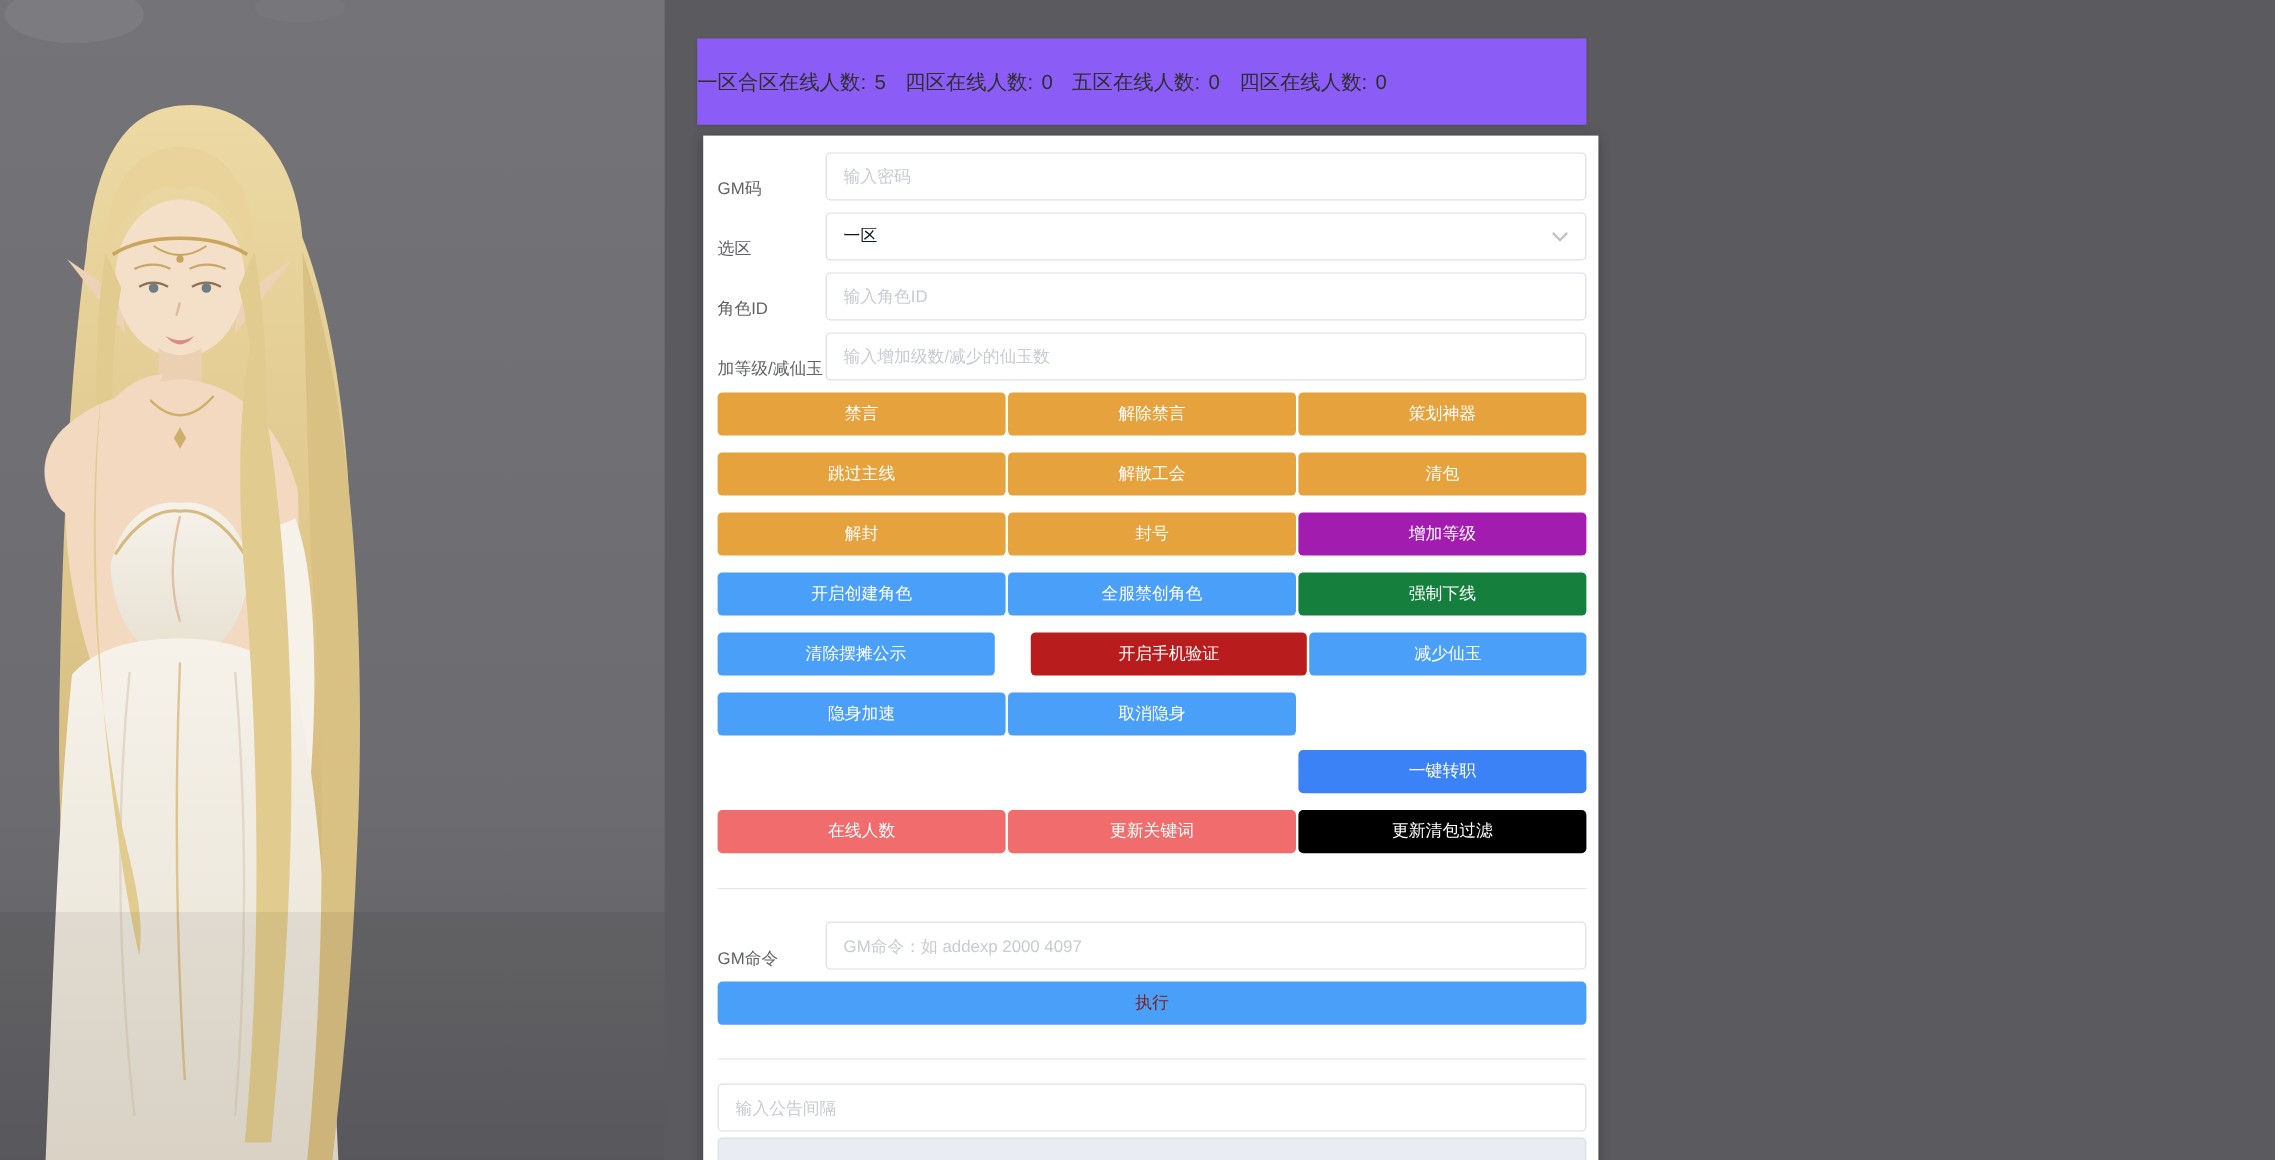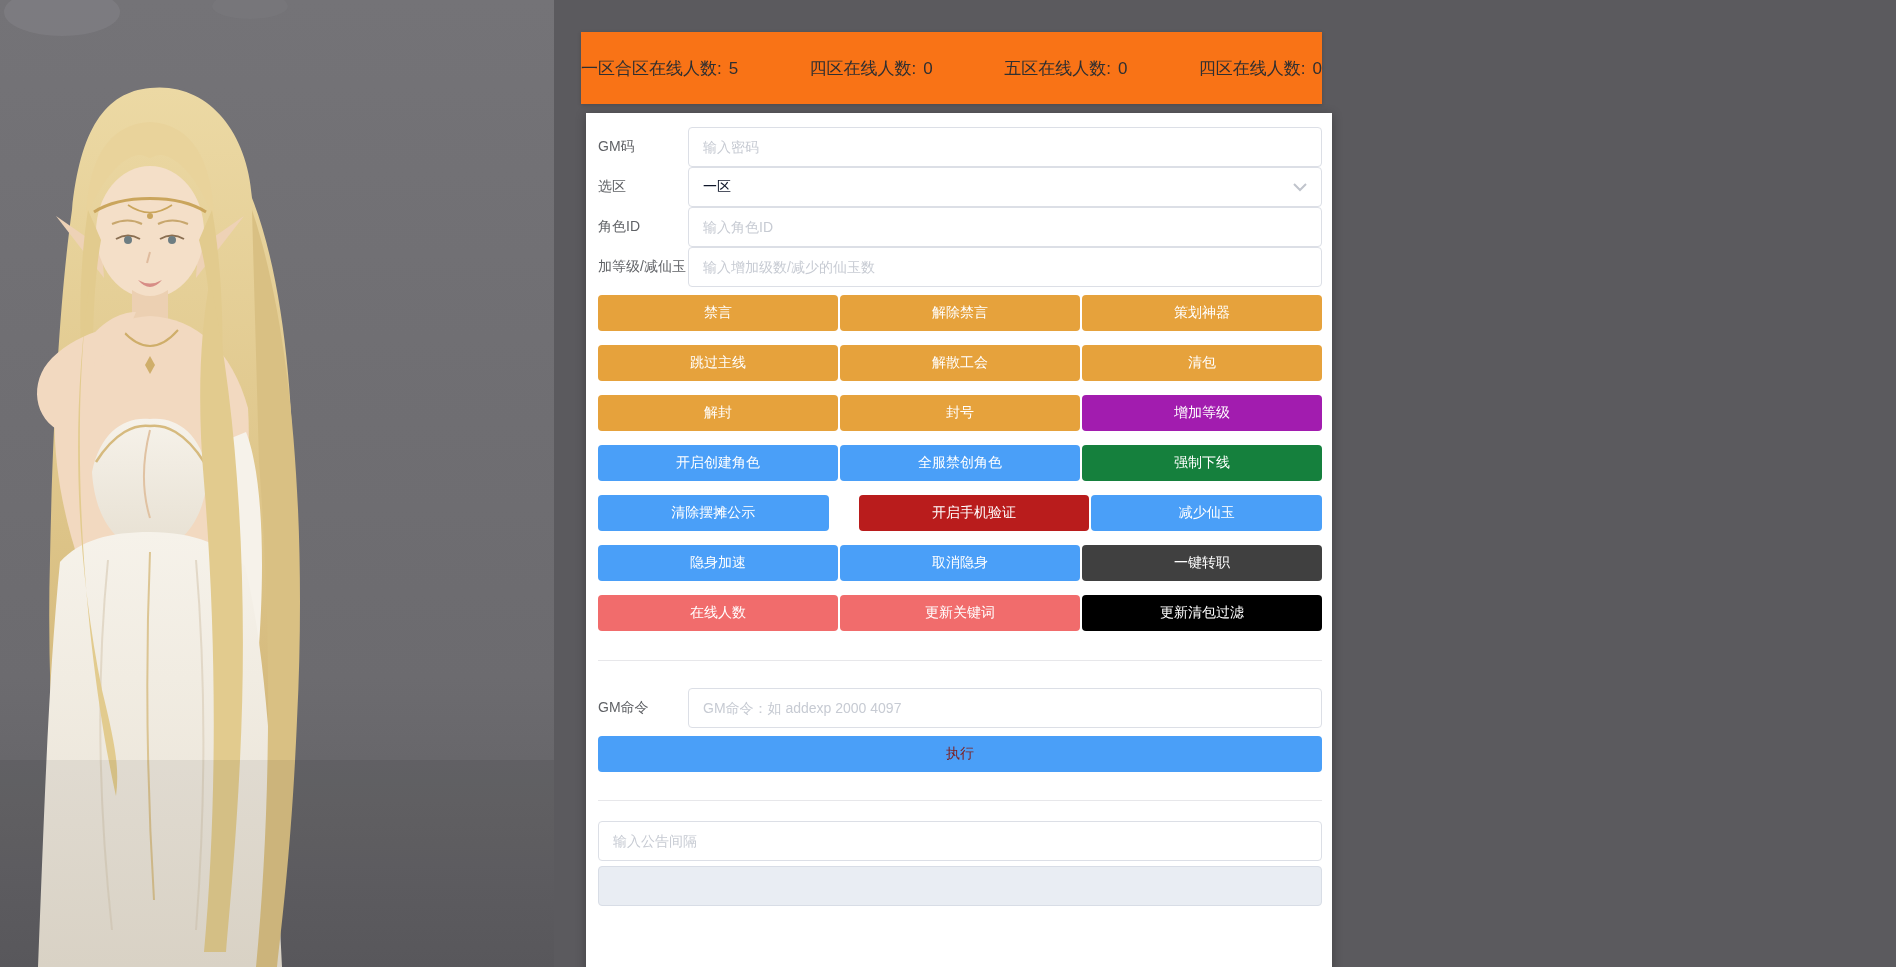--- a/index.html
+++ b/index.html
@@ -11,35 +11,35 @@
   }
   
   .artwork {
     position:absolute; left:0; top:0; width:554px; height:967px;
   }
   .artwork svg { display:block; width:100%; height:100%; }
 
   
   .header-card {
     position:absolute; left:581px; top:32px; width:741px; height:72px;
-    background:#f97316;
-    display:flex; align-items:center; justify-content:space-between; gap:16px;
+    background:#8b5cf6;
+    display:flex; align-items:center; justify-content:flex-start; gap:16px;
     box-shadow:0 1px 4px rgba(0,0,0,.18);
   }
   .stat { display:flex; align-items:baseline; gap:7px; font-size:17px; color:#2f2f31; }
   .stat-value { color:#2f2f31; }
 
   
   .form-card {
     position:absolute; left:586px; top:113px; width:746px; height:1000px;
     background:#ffffff;
     padding:14px 10px 0 12px;
     box-shadow:0 2px 10px rgba(0,0,0,.28);
   }
-  .frow { display:flex; align-items:center; margin-bottom:0; }
+  .frow { display:flex; align-items:flex-end; margin-bottom:10px; }
   .frow .flabel {
     flex:0 0 90px; font-size:14px; color:#606266; white-space:nowrap;
   }
   .ctl {
     flex:1 1 auto; height:40px;
     border:1px solid #dcdfe6; border-radius:4px;
     font-size:14px; color:#0f172a; padding:0 14px;
     font-family:"Liberation Sans","DejaVu Sans",sans-serif;
     background:#fff; outline:none;
   }
@@ -221,21 +221,21 @@
     <button class="gm-btn" style="background: #15803d;">强制下线</button>
   </div>
   <div class="btn-row">
     <button class="gm-btn" style="background: rgb(74, 159, 248);">清除摆摊公示</button>
     <button class="gm-btn" style="background: #b91c1c; margin-left: 28px;">开启手机验证</button>
     <button class="gm-btn" style="background: rgb(74, 159, 248);">减少仙玉</button>
   </div>
   <div class="btn-row">
     <button class="gm-btn" style="background: rgb(74, 159, 248);">隐身加速</button>
     <button class="gm-btn" style="background: rgb(74, 159, 248);">取消隐身</button>
-    <button class="gm-btn" style="background: #404040;">一键转职</button>
+    <button class="gm-btn" style="background: #3b82f6; margin-top: 48px;">一键转职</button>
   </div>
   <div class="btn-row">
     <button class="gm-btn" style="background: rgb(241, 108, 108);">在线人数</button>
     <button class="gm-btn" style="background: rgb(241, 108, 108);">更新关键词</button>
     <button class="gm-btn" style="background: #000000;">更新清包过滤</button>
   </div>
 
   <div class="divider div1"></div>
 
   <div class="frow">

